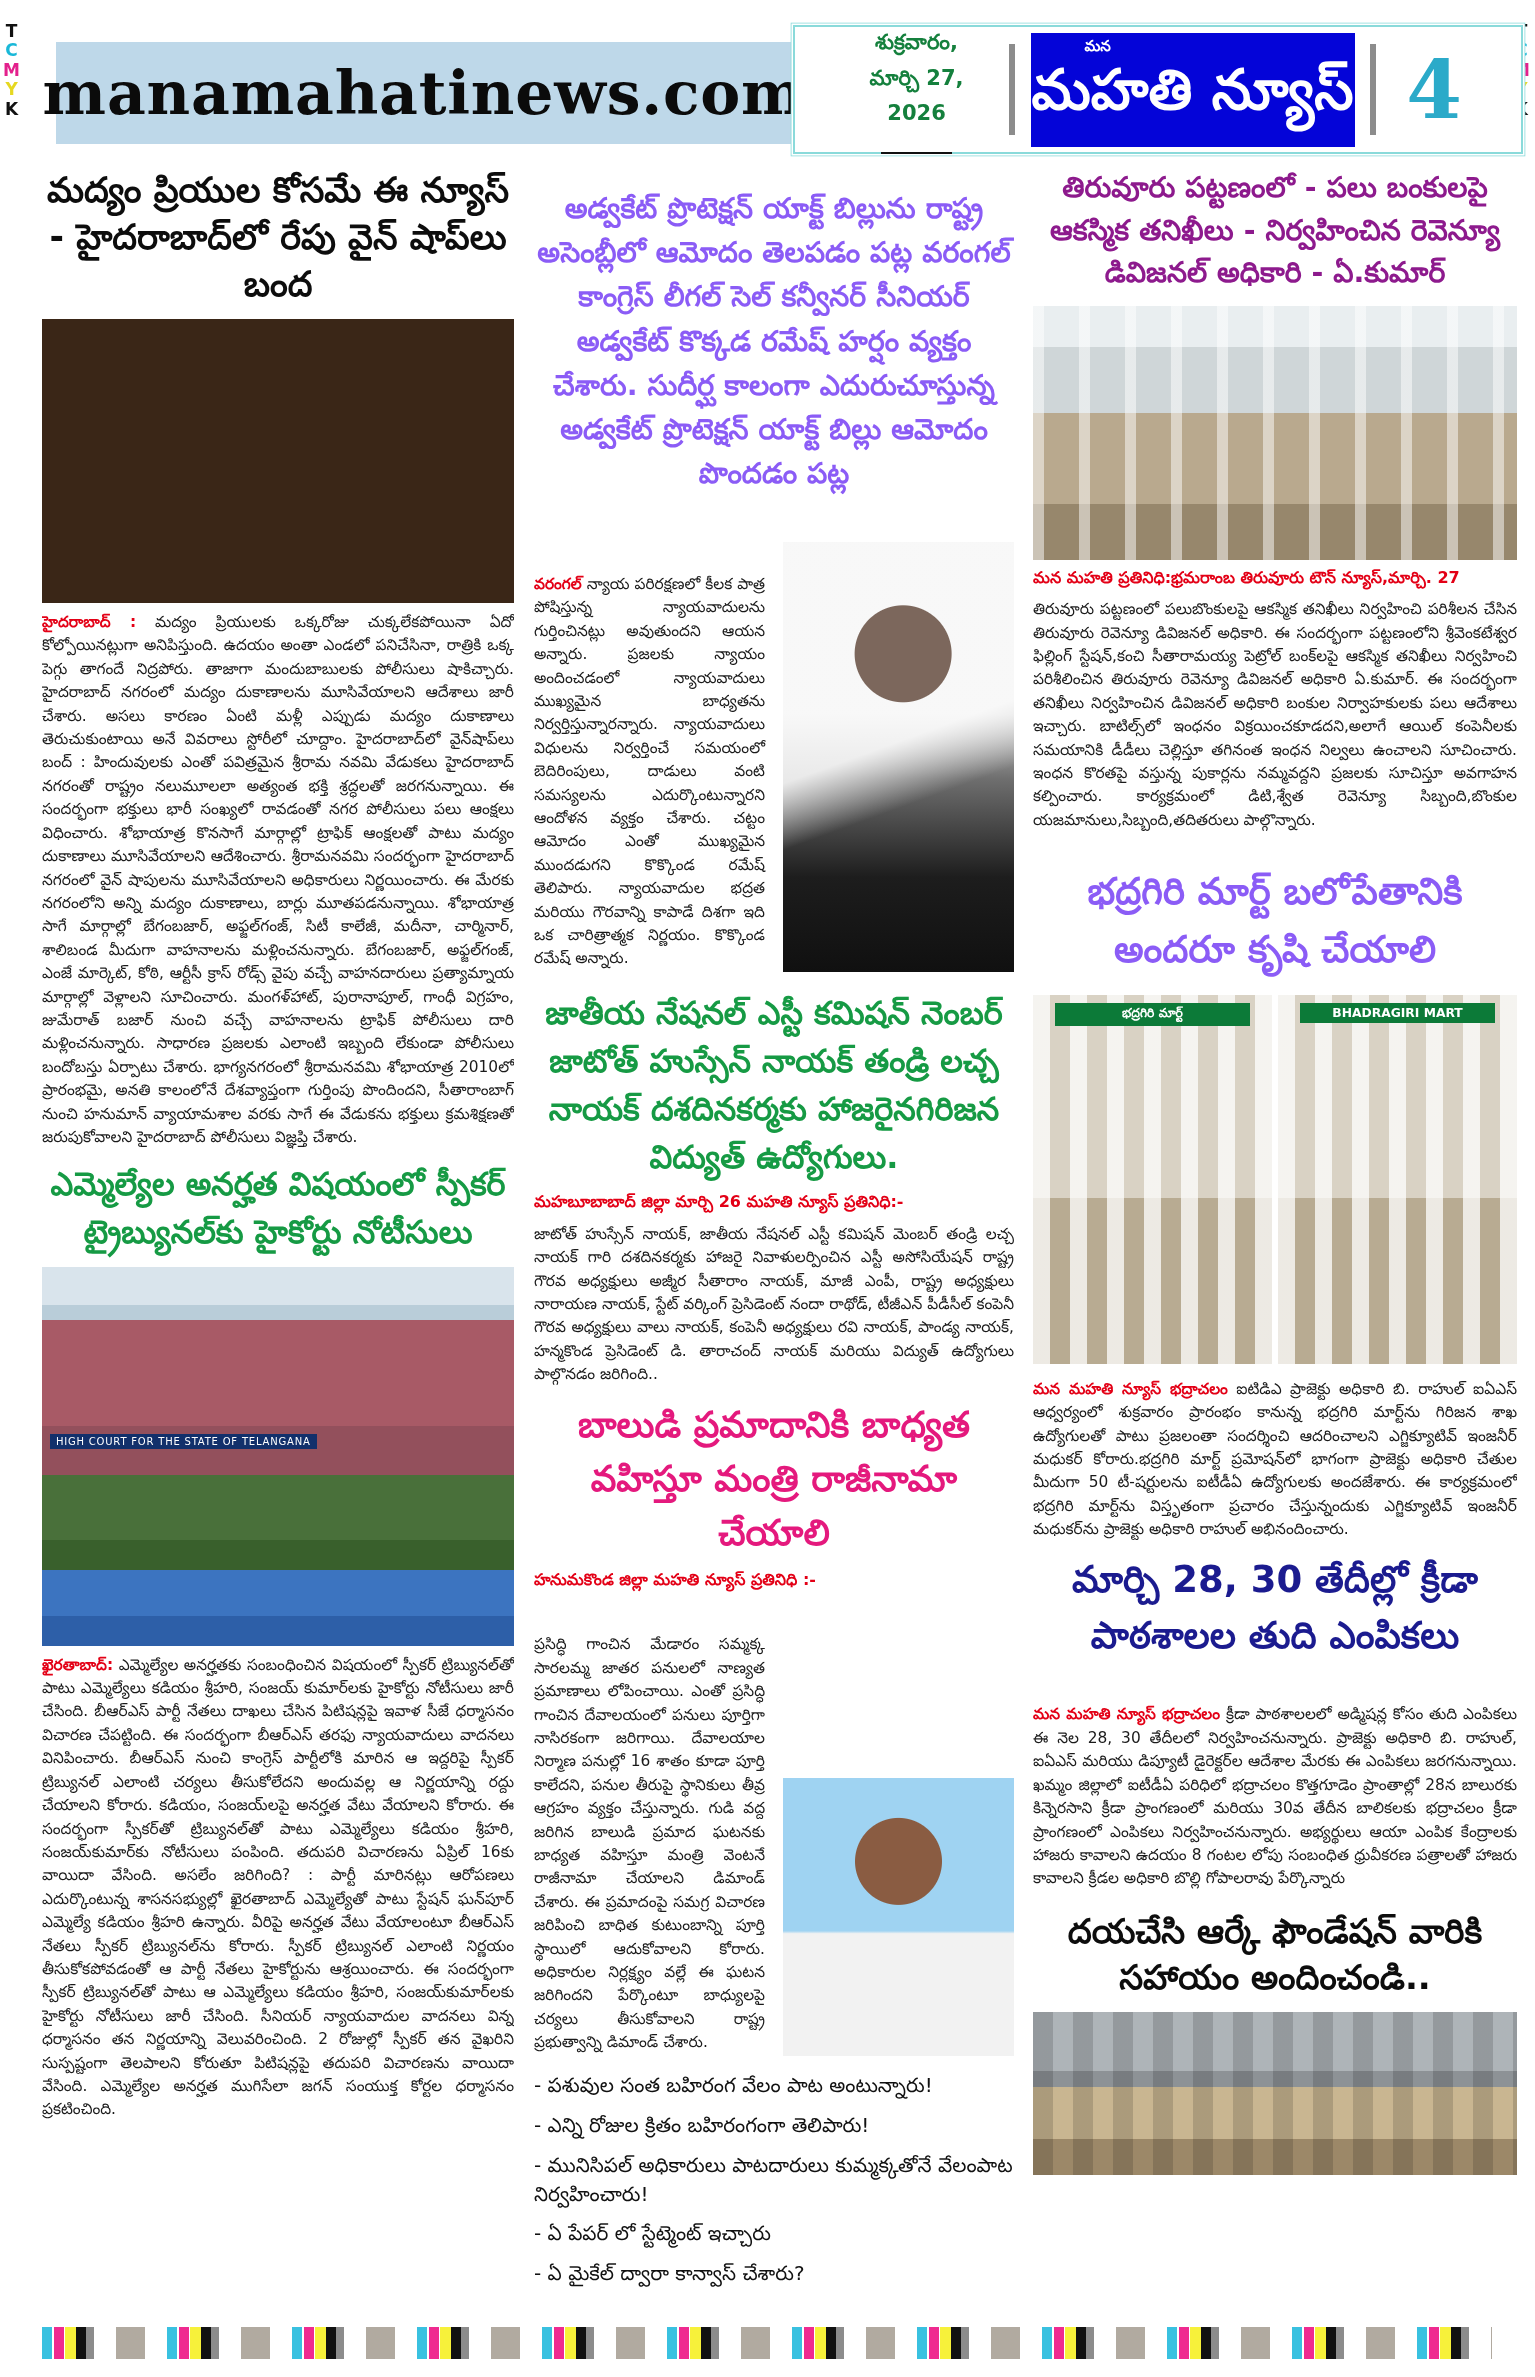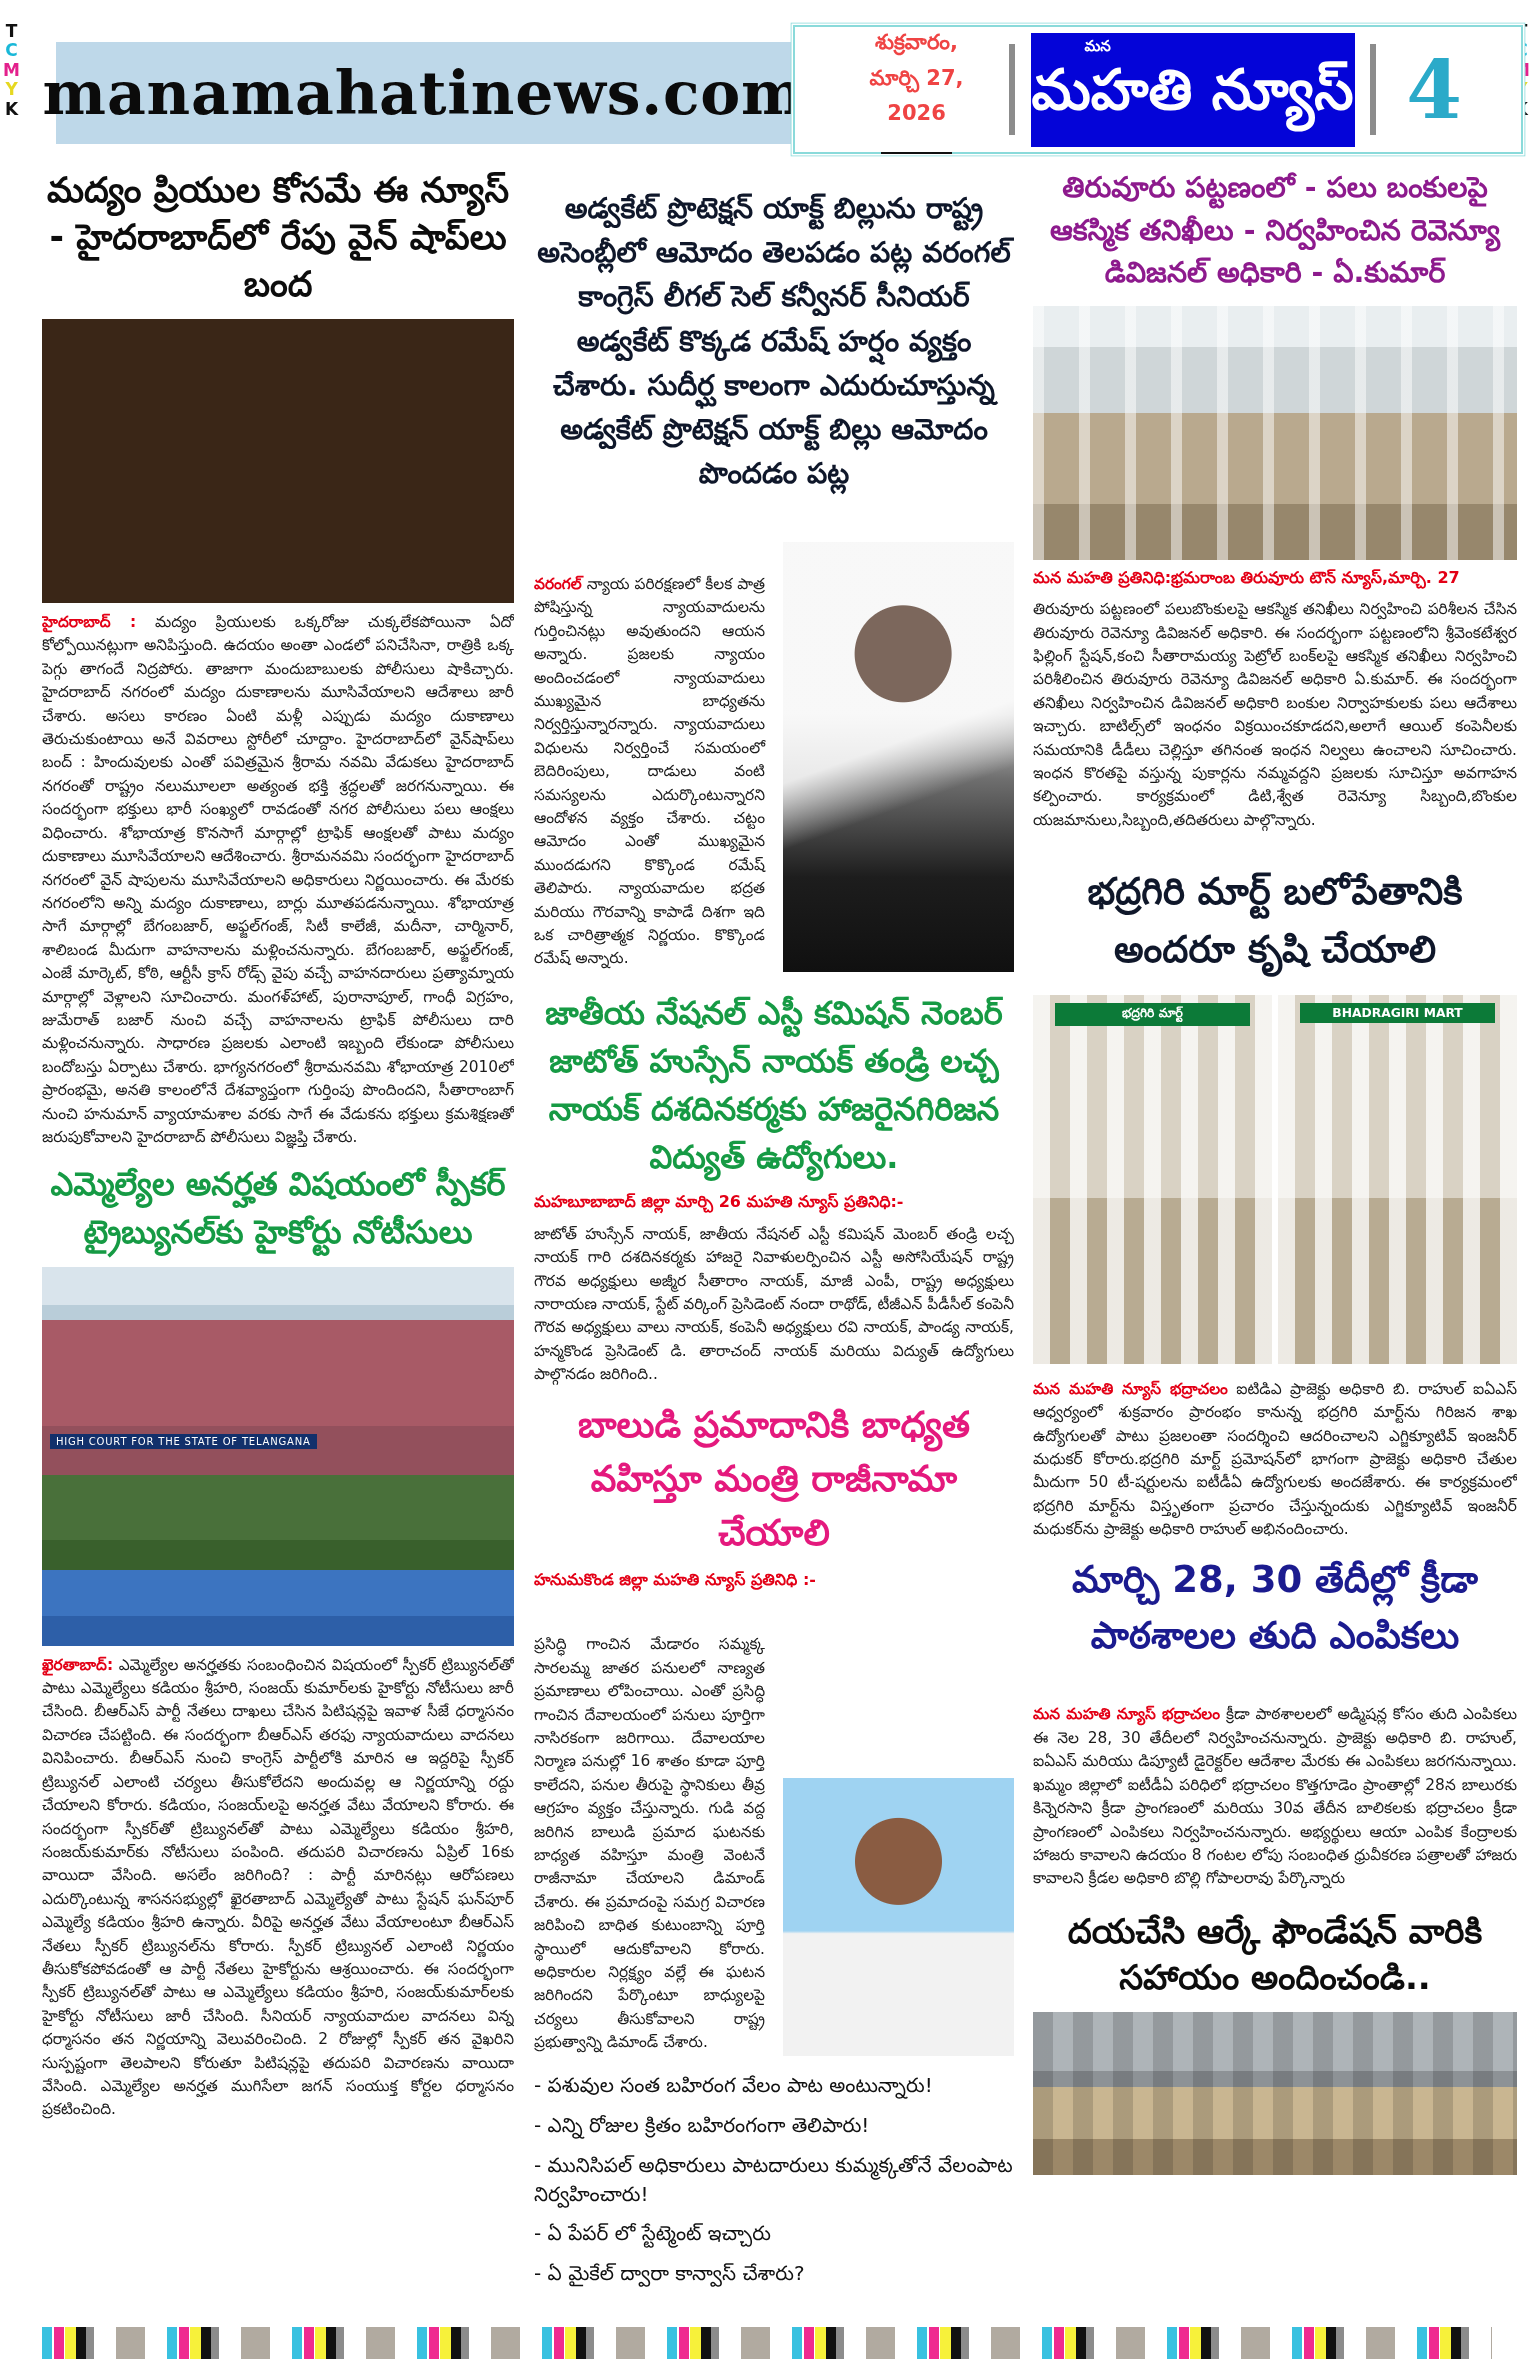--- a/index.html
+++ b/index.html
@@ -12,38 +12,38 @@
   .regmark span{display:block;}
   .rm-t{color:#111;} .rm-c{color:#19b8d8;} .rm-m{color:#e3218c;} .rm-y{color:#e6d821;} .rm-k{color:#111;}
 
   
   .mast-left{position:absolute;left:56px;top:42px;width:736px;height:102px;background:#bed8e9;
              display:flex;align-items:center;justify-content:center;
              font:bold 60px "DejaVu Serif",serif;color:#0b0b0b;letter-spacing:0.8px;}
   .mast-right{position:absolute;left:793px;top:25px;width:726px;height:125px;
               border:2.3px solid #8adada;box-shadow:0 0 0 1.5px #ffffff,0 0 0 2.3px #8adada;
               display:flex;align-items:center;justify-content:center;gap:15.4px;background:#fff;}
-  .date-block{width:154px;text-align:center;color:#ef4444;font-weight:bold;font-size:21px;line-height:1.7;}
+  .date-block{width:154px;text-align:center;color:#15803d;font-weight:bold;font-size:21px;line-height:1.7;}
   .date-rule{width:71px;height:2.3px;background:#111;margin:20px auto 0 auto;}
   .vsep{width:6.2px;height:91px;background:#8c8c8c;}
   .brand-box{width:324px;height:114px;background:#0404d8;color:#ffffff;position:relative;
              display:flex;align-items:center;justify-content:center;}
   .brand-small{position:absolute;top:4.6px;left:54px;font-size:15px;font-weight:bold;}
   .brand-large{font-size:56px;font-weight:bold;margin-top:14px;}
   .pagenum{font:700 80px "DejaVu Serif",serif;color:#2baac9;width:85px;text-align:center;}
 
   
   .col{position:absolute;top:156px;overflow:hidden;}
   #col-left{left:42px;width:472px;height:2159px;}
   #col-mid{left:534px;width:480px;height:2159px;}
   #col-right{left:1033px;width:484px;height:2159px;}
 
   .hl{font-weight:bold;text-align:center;margin:10.8px 0;}
   .hl-black{color:#0d0d0d;font-size:35px;line-height:1.35;}
-  .hl-navy{color:#0f172a;font-size:28.5px;line-height:1.55;margin-top:31px;}
+  .hl-navy{color:#8b5cf6;font-size:28.5px;line-height:1.55;margin-top:31px;}
   .hl-green{color:#169a44;font-size:32px;line-height:1.5;}
   .hl-pink{color:#e4197d;font-size:36px;line-height:1.5;}
   .hl-purple{color:#8d1a8d;font-size:33px;line-height:1.5;}
   .hl-blue{color:#1b1b8f;font-size:37px;line-height:1.5;}
 
   .body-text{font-size:15.4px;line-height:1.52;text-align:justify;margin:7.7px 0;}
   .lead-red{color:#e30016;font-weight:bold;}
   .dateline{color:#e30016;font-weight:bold;font-size:16px;margin:7.7px 0 1.5px 0;}
   .bullet{font-size:20px;margin:10.8px 0;color:#111;}
 

